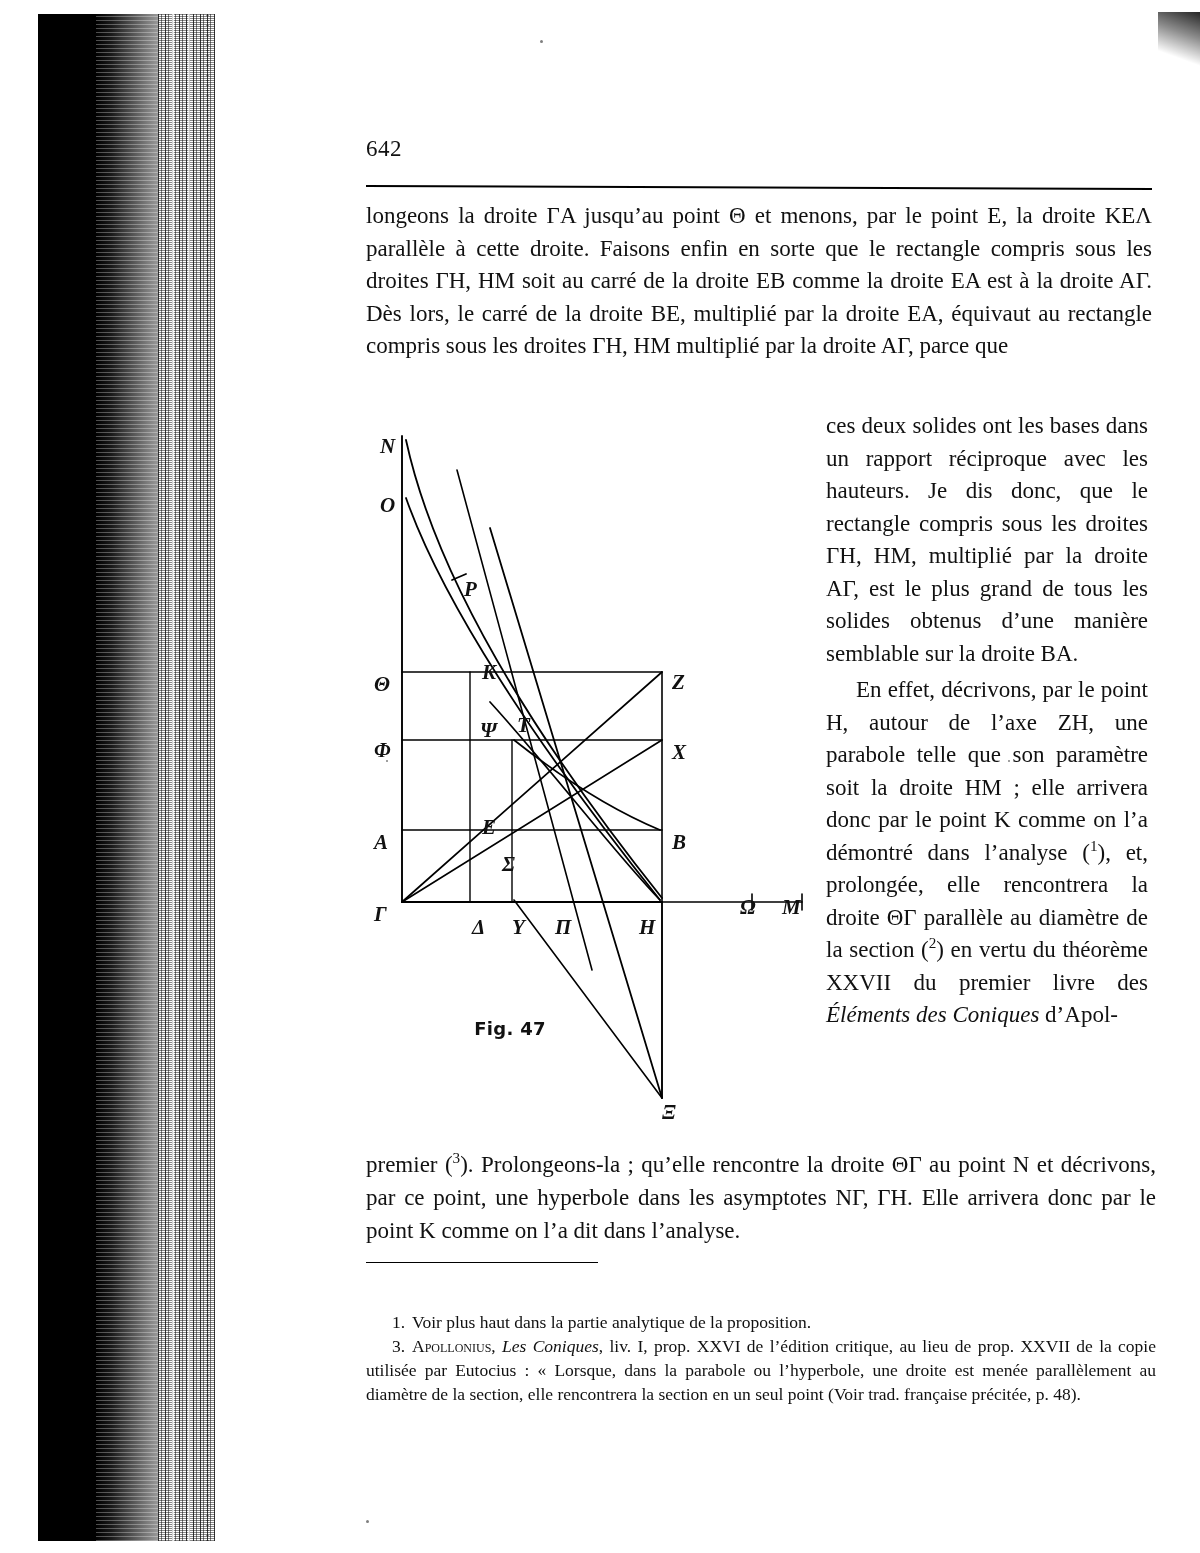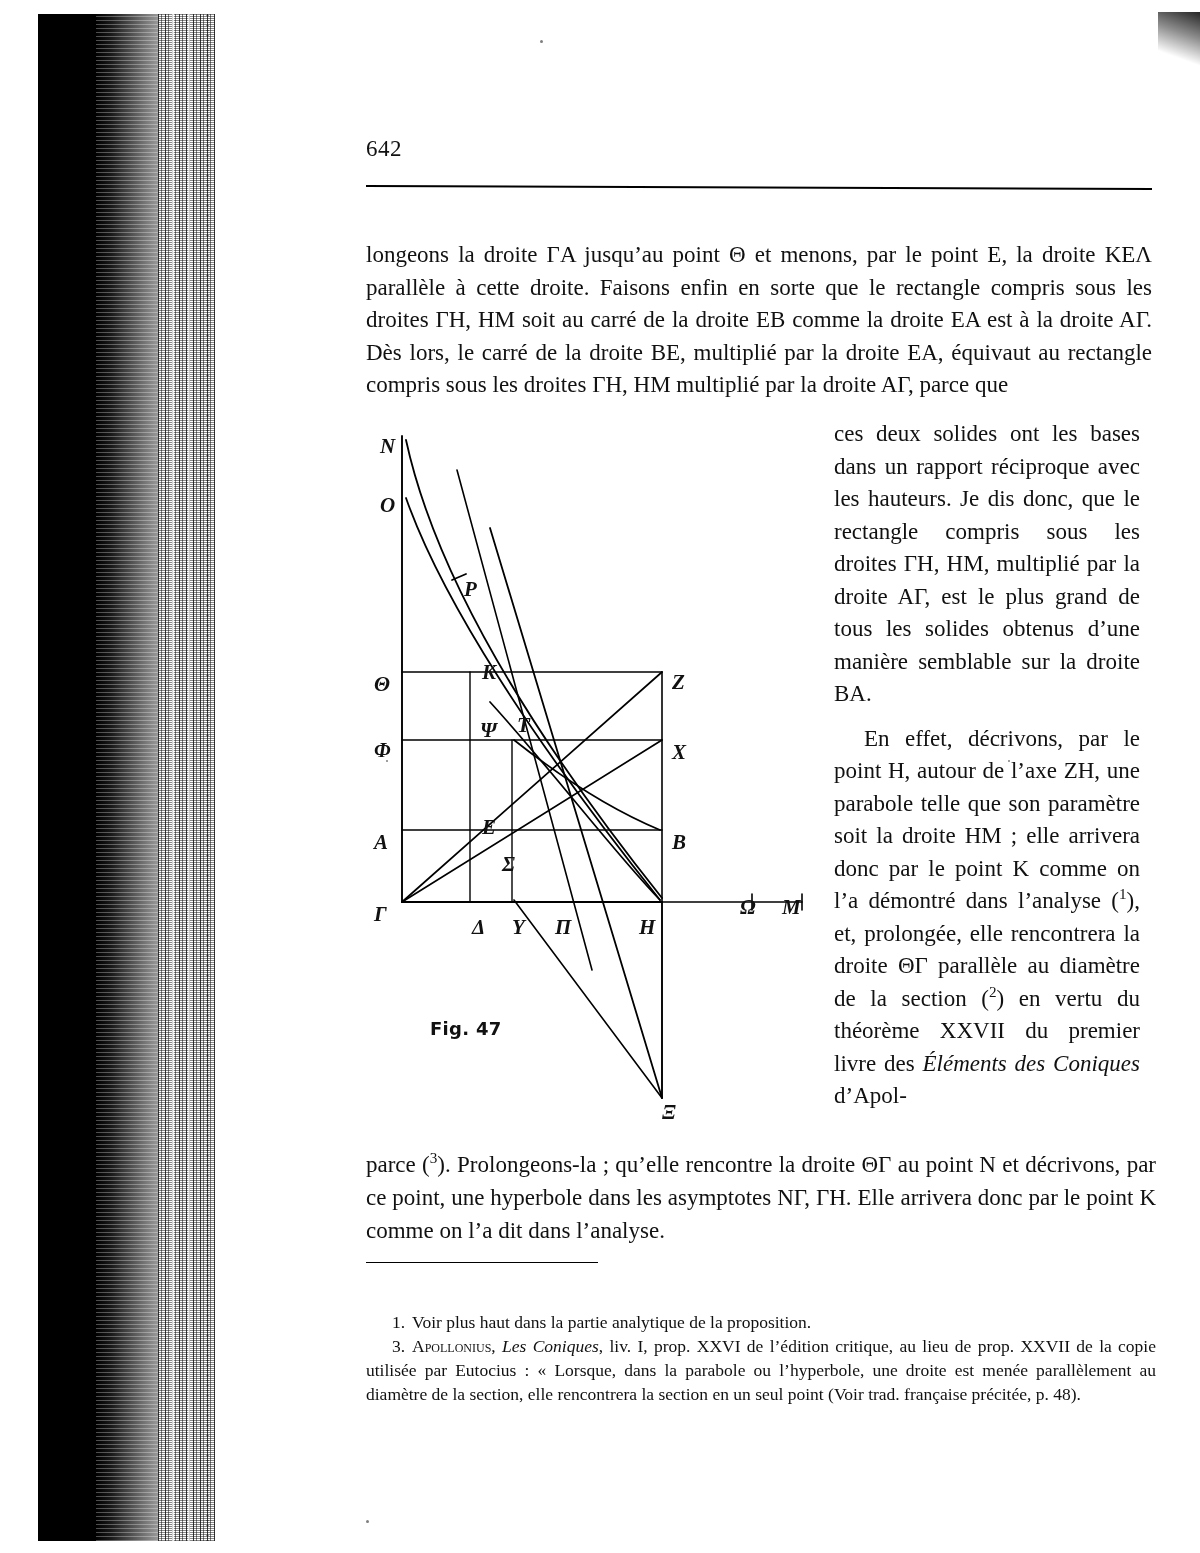--- a/index.html
+++ b/index.html
@@ -44,49 +44,49 @@
 
   
   .hdr{position:relative;height:46px;}
   .folio{position:absolute;left:0;top:6px;font-size:23px;letter-spacing:.5px;}
   .runhead{position:absolute;left:0;right:0;top:9px;text-align:center;
      font-size:19.5px;letter-spacing:1.2px;}
   .rule{position:absolute;left:366px;top:185px;width:786px;height:0;
      border-top:2.2px solid #000;transform:rotate(.22deg);transform-origin:left center;}
 
   
-  .body-txt{font-size:23px;line-height:32.5px;text-align:justify;margin-top:39px;}
+  .body-txt{font-size:23px;line-height:32.5px;text-align:justify;}
   .p1{position:absolute;left:366px;top:200px;width:786px;}
   .p1 p{margin:0;text-align:justify;}
 
   
   .rcol{position:absolute;left:822px;top:406px;width:330px;font-size:23px;
         line-height:32.5px;text-align:justify;}
-  .rcol p{margin:12px;}
+  .rcol p{margin:4px;}
   .rcol p.ind{text-indent:30px;margin-top:2px;}
 
   
   .p-last{position:absolute;left:366px;top:1148px;width:790px;font-size:23px;
           line-height:33px;text-align:justify;}
   .p-last p{margin:0;}
 
   
   .fn-rule{position:absolute;left:366px;top:1262px;width:232px;border-top:1.6px solid #000;}
   .fnotes{position:absolute;left:366px;top:1278px;width:790px;font-size:17.5px;
           line-height:24px;text-align:justify;margin-top:32px;}
   .fnotes p{margin:0;}
   .fnotes .num{display:inline-block;width:46px;text-indent:26px;}
   .sc{font-variant:small-caps;}
   .it{font-style:italic;}
   sup{font-size:.66em;vertical-align:super;line-height:0;}
 
   
   #figure{position:absolute;left:362px;top:410px;width:452px;height:710px;}
   #figure svg{display:block;}
-  .figcap{position:absolute;left:430px;top:1018px;width:160px;
+  .figcap{position:absolute;left:430px;top:1018px;width:160px;text-align:center;
      font-family:"DejaVu Sans",sans-serif;font-size:18px;font-weight:600;letter-spacing:.3px;}
   .lbl{font-family:"Liberation Serif",serif;font-style:italic;font-weight:bold;font-size:21px;}
 
   
   .speck{position:absolute;background:#000;opacity:.5;border-radius:50%;}
 </style>
 </head>
 <body>
 
 <div id="page">
@@ -178,21 +178,21 @@
         <div class="lbl" style="position: absolute; left: 277px; top: 505px;">H</div>
         <div class="lbl" style="position: absolute; left: 378px; top: 485px;">Ω</div>
         <div class="lbl" style="position: absolute; left: 420px; top: 485px;">M</div>
         <div class="lbl" style="position: absolute; left: 300px; top: 690px;">Ξ</div>
       </div>
   </div>
 
   <div class="figcap">Fig. 47</div>
 
   <div class="p-last">
-    <p><span>parce (</span><sup>3</sup><span>). Prolongeons-la ; qu’elle rencontre la droite ΘΓ au point N et décrivons, par ce point, une hyperbole dans les asymptotes NΓ, ΓH. Elle arrivera donc par le point K comme on l’a dit dans l’analyse.</span></p>
+    <p><span>premier (</span><sup>3</sup><span>). Prolongeons-la ; qu’elle rencontre la droite ΘΓ au point N et décrivons, par ce point, une hyperbole dans les asymptotes NΓ, ΓH. Elle arrivera donc par le point K comme on l’a dit dans l’analyse.</span></p>
   </div>
 
   <div class="fn-rule"></div>
   <div class="fnotes">
     <p><span class="num">1.</span><span>Voir plus haut dans la partie analytique de la proposition.</span></p>
     <p><span class="num">3.</span><span class="sc">Apollonius,</span><span> </span><span class="it">Les Coniques</span><span>, liv. I, prop. XXVI de l’édition critique, au lieu de prop. XXVII de la copie utilisée par Eutocius : « Lorsque, dans la parabole ou l’hyperbole, une droite est menée parallèlement au diamètre de la section, elle rencontrera la section en un seul point (Voir trad. française précitée, p. 48).</span></p>
   </div>
 
   <div class="speck" style="left:540px;top:40px;width:3px;height:3px;"></div>
   <div class="speck" style="left:1008px;top:760px;width:2px;height:2px;"></div>

